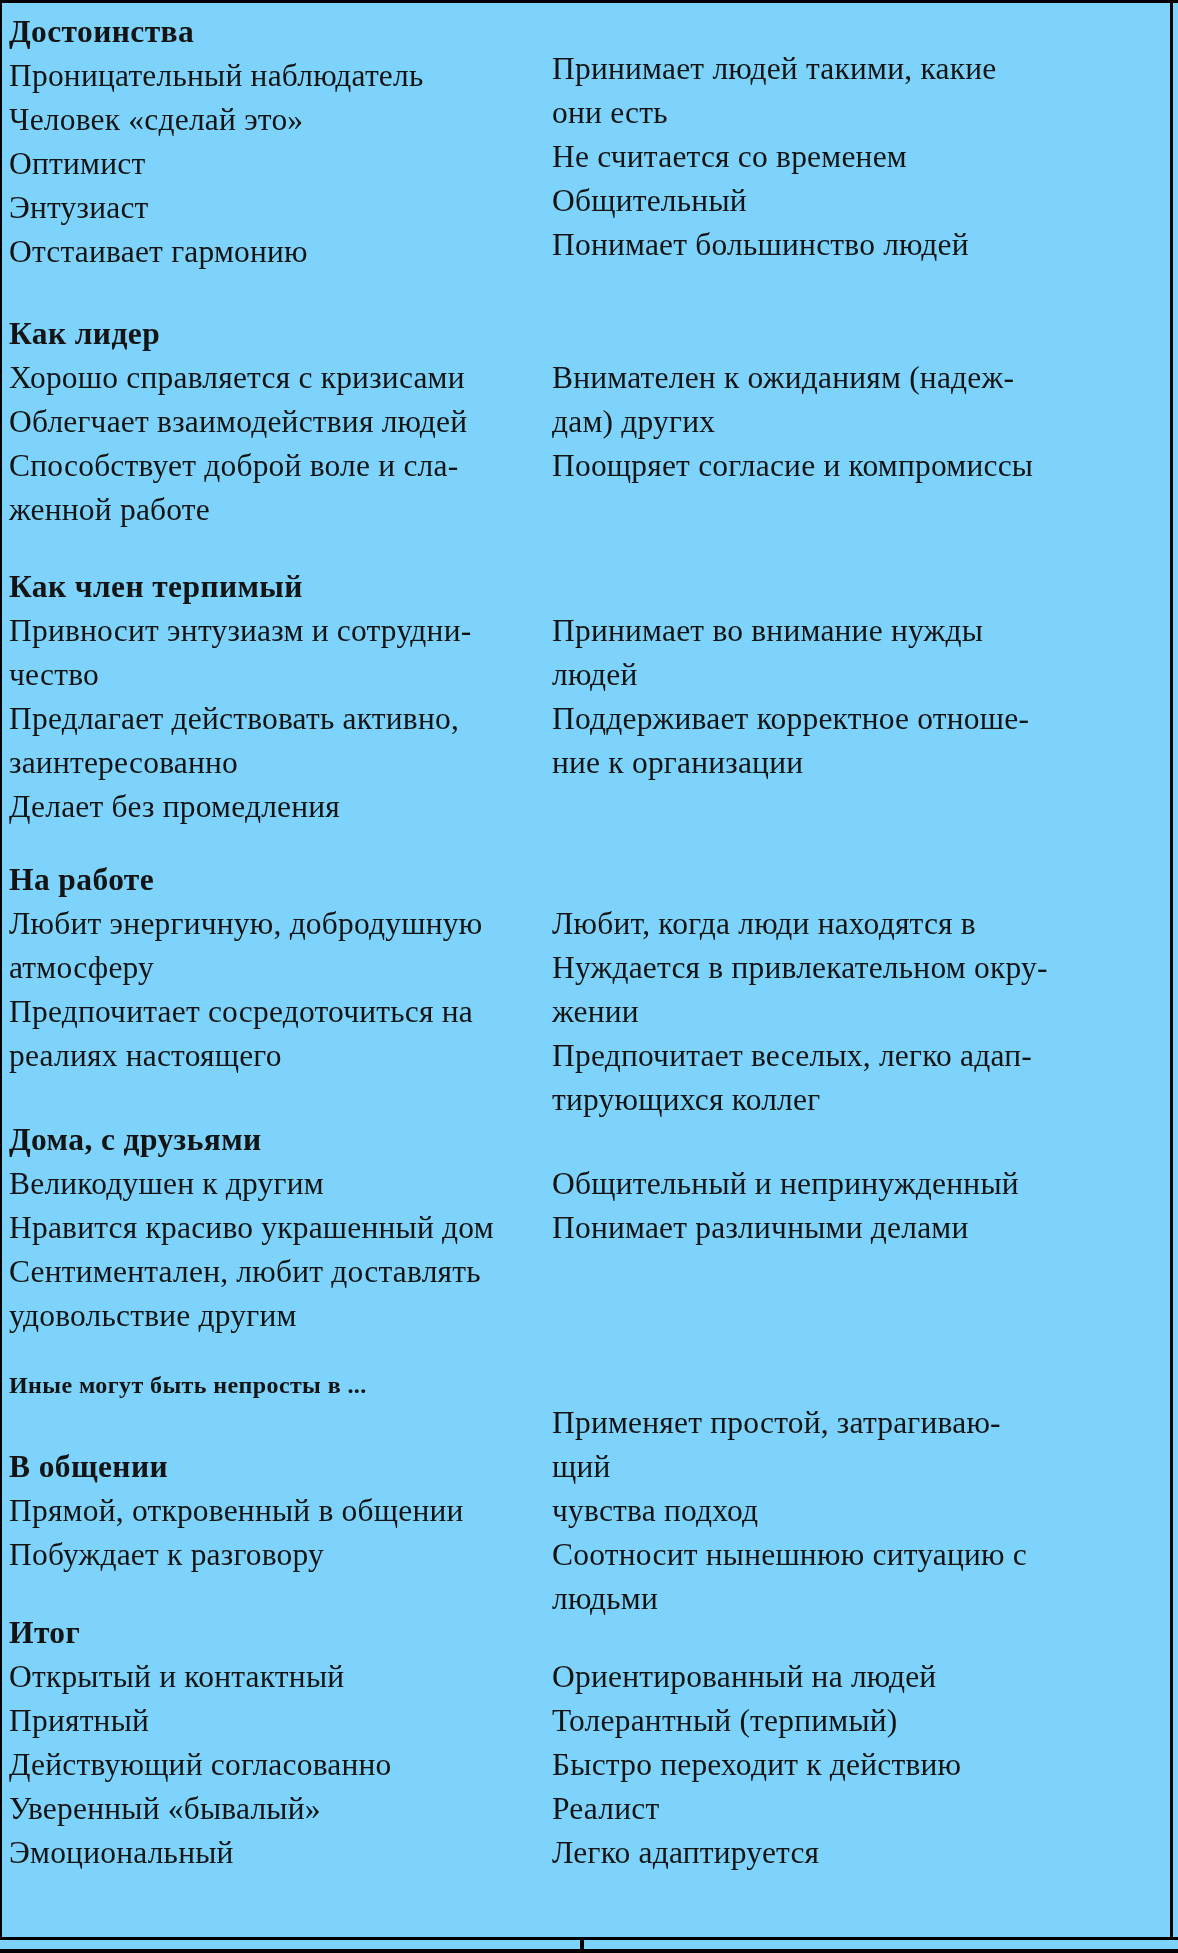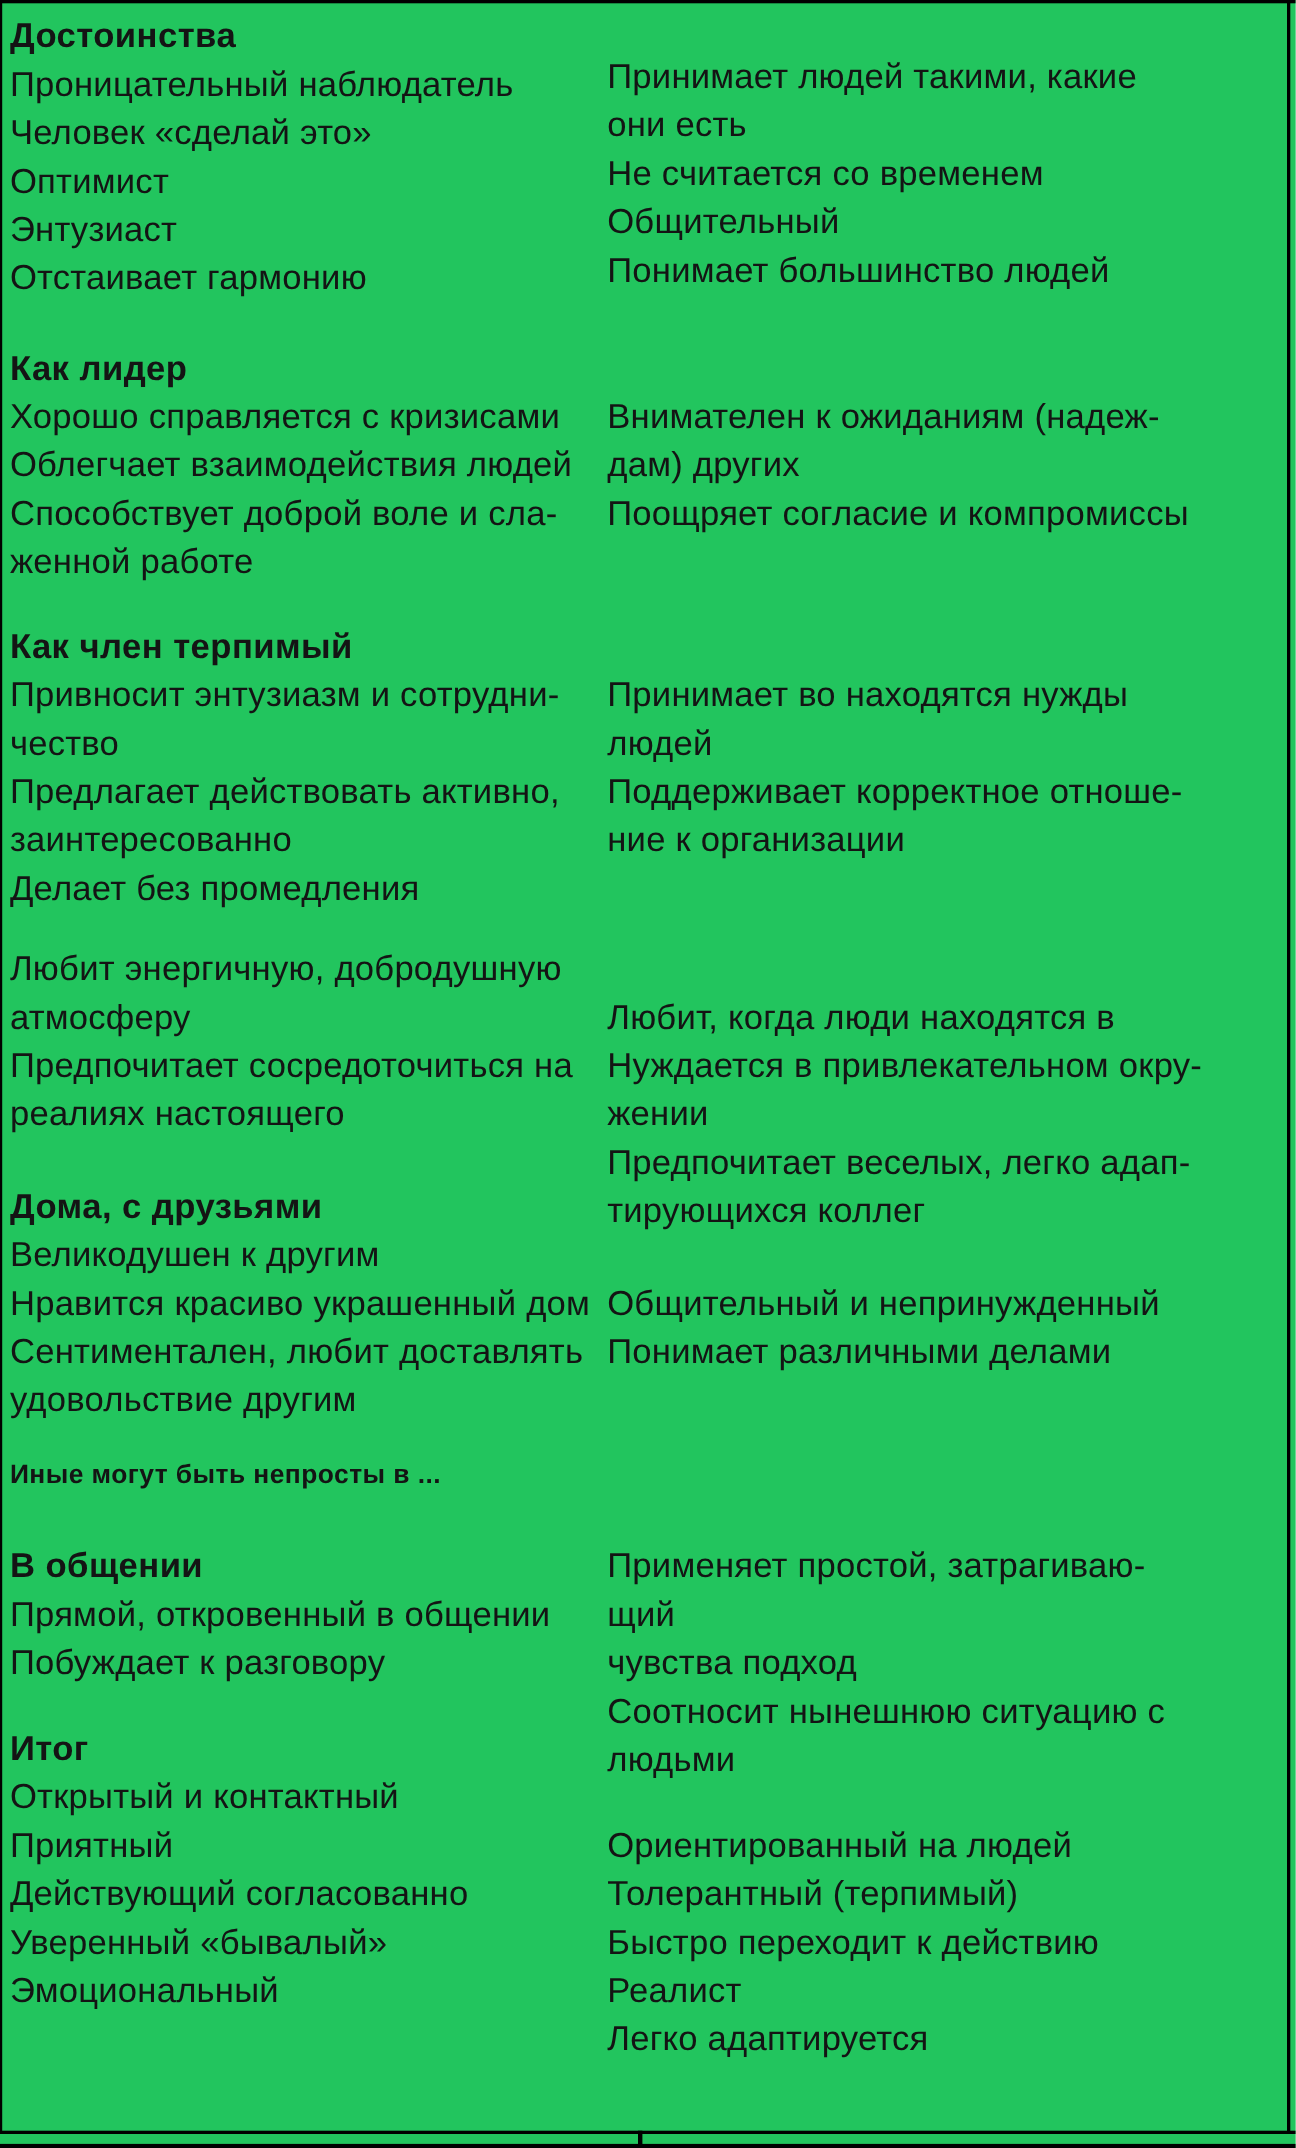--- a/index.html
+++ b/index.html
@@ -1,20 +1,20 @@
 <!DOCTYPE html>
 <html><head>
 <meta charset="utf-8">
 <style>
   html,body{margin:0;padding:0;background:#fff;}
   .page{
     position:relative;
     width:1178px;height:1953px;
-    background:#22c55e;
-    font-family:Liberation Sans, sans-serif;
+    background:#7dd3fc;
+    font-family:Liberation Serif, serif;
     color:#141414;
     overflow:hidden;
   }
   .b{position:absolute;background:#000;}
   .col{position:absolute;top:10px;}
   .col-left{left:9px;width:562px;}
   .col-right{left:552px;width:586px;}
   .line{
     height:44px;line-height:44px;
     font-size:31.5px;
@@ -51,20 +51,21 @@
       <div class="line">Способствует доброй воле и сла-</div>
       <div class="line">женной работе</div>
       <div class="gap" style="height: 33px;"></div>
       <div class="line heading">Как член терпимый</div>
       <div class="line">Привносит энтузиазм и сотрудни-</div>
       <div class="line">чество</div>
       <div class="line">Предлагает действовать активно,</div>
       <div class="line">заинтересованно</div>
       <div class="line">Делает без промедления</div>
       <div class="gap" style="height: 29px;"></div>
+      <div class="line heading">На работе</div>
       <div class="line">Любит энергичную, добродушную</div>
       <div class="line">атмосферу</div>
       <div class="line">Предпочитает сосредоточиться на</div>
       <div class="line">реалиях настоящего</div>
       <div class="gap" style="height: 40px;"></div>
       <div class="line heading">Дома, с друзьями</div>
       <div class="line">Великодушен к другим</div>
       <div class="line">Нравится красиво украшенный дом</div>
       <div class="line">Сентиментален, любит доставлять</div>
       <div class="line">удовольствие другим</div>
@@ -87,21 +88,21 @@
       <div class="line">Принимает людей такими, какие</div>
       <div class="line">они есть</div>
       <div class="line">Не считается со временем</div>
       <div class="line">Общительный</div>
       <div class="line">Понимает большинство людей</div>
       <div class="gap" style="height: 89px;"></div>
       <div class="line">Внимателен к ожиданиям (надеж-</div>
       <div class="line">дам) других</div>
       <div class="line">Поощряет согласие и компромиссы</div>
       <div class="gap" style="height: 121px;"></div>
-      <div class="line">Принимает во находятся нужды</div>
+      <div class="line">Принимает во внимание нужды</div>
       <div class="line">людей</div>
       <div class="line">Поддерживает корректное отноше-</div>
       <div class="line">ние к организации</div>
       <div class="gap" style="height: 117px;"></div>
       <div class="line">Любит, когда люди находятся в</div>
       <div class="line">Нуждается в привлекательном окру-</div>
       <div class="line">жении</div>
       <div class="line">Предпочитает веселых, легко адап-</div>
       <div class="line">тирующихся коллег</div>
       <div class="gap" style="height: 40px;"></div>

